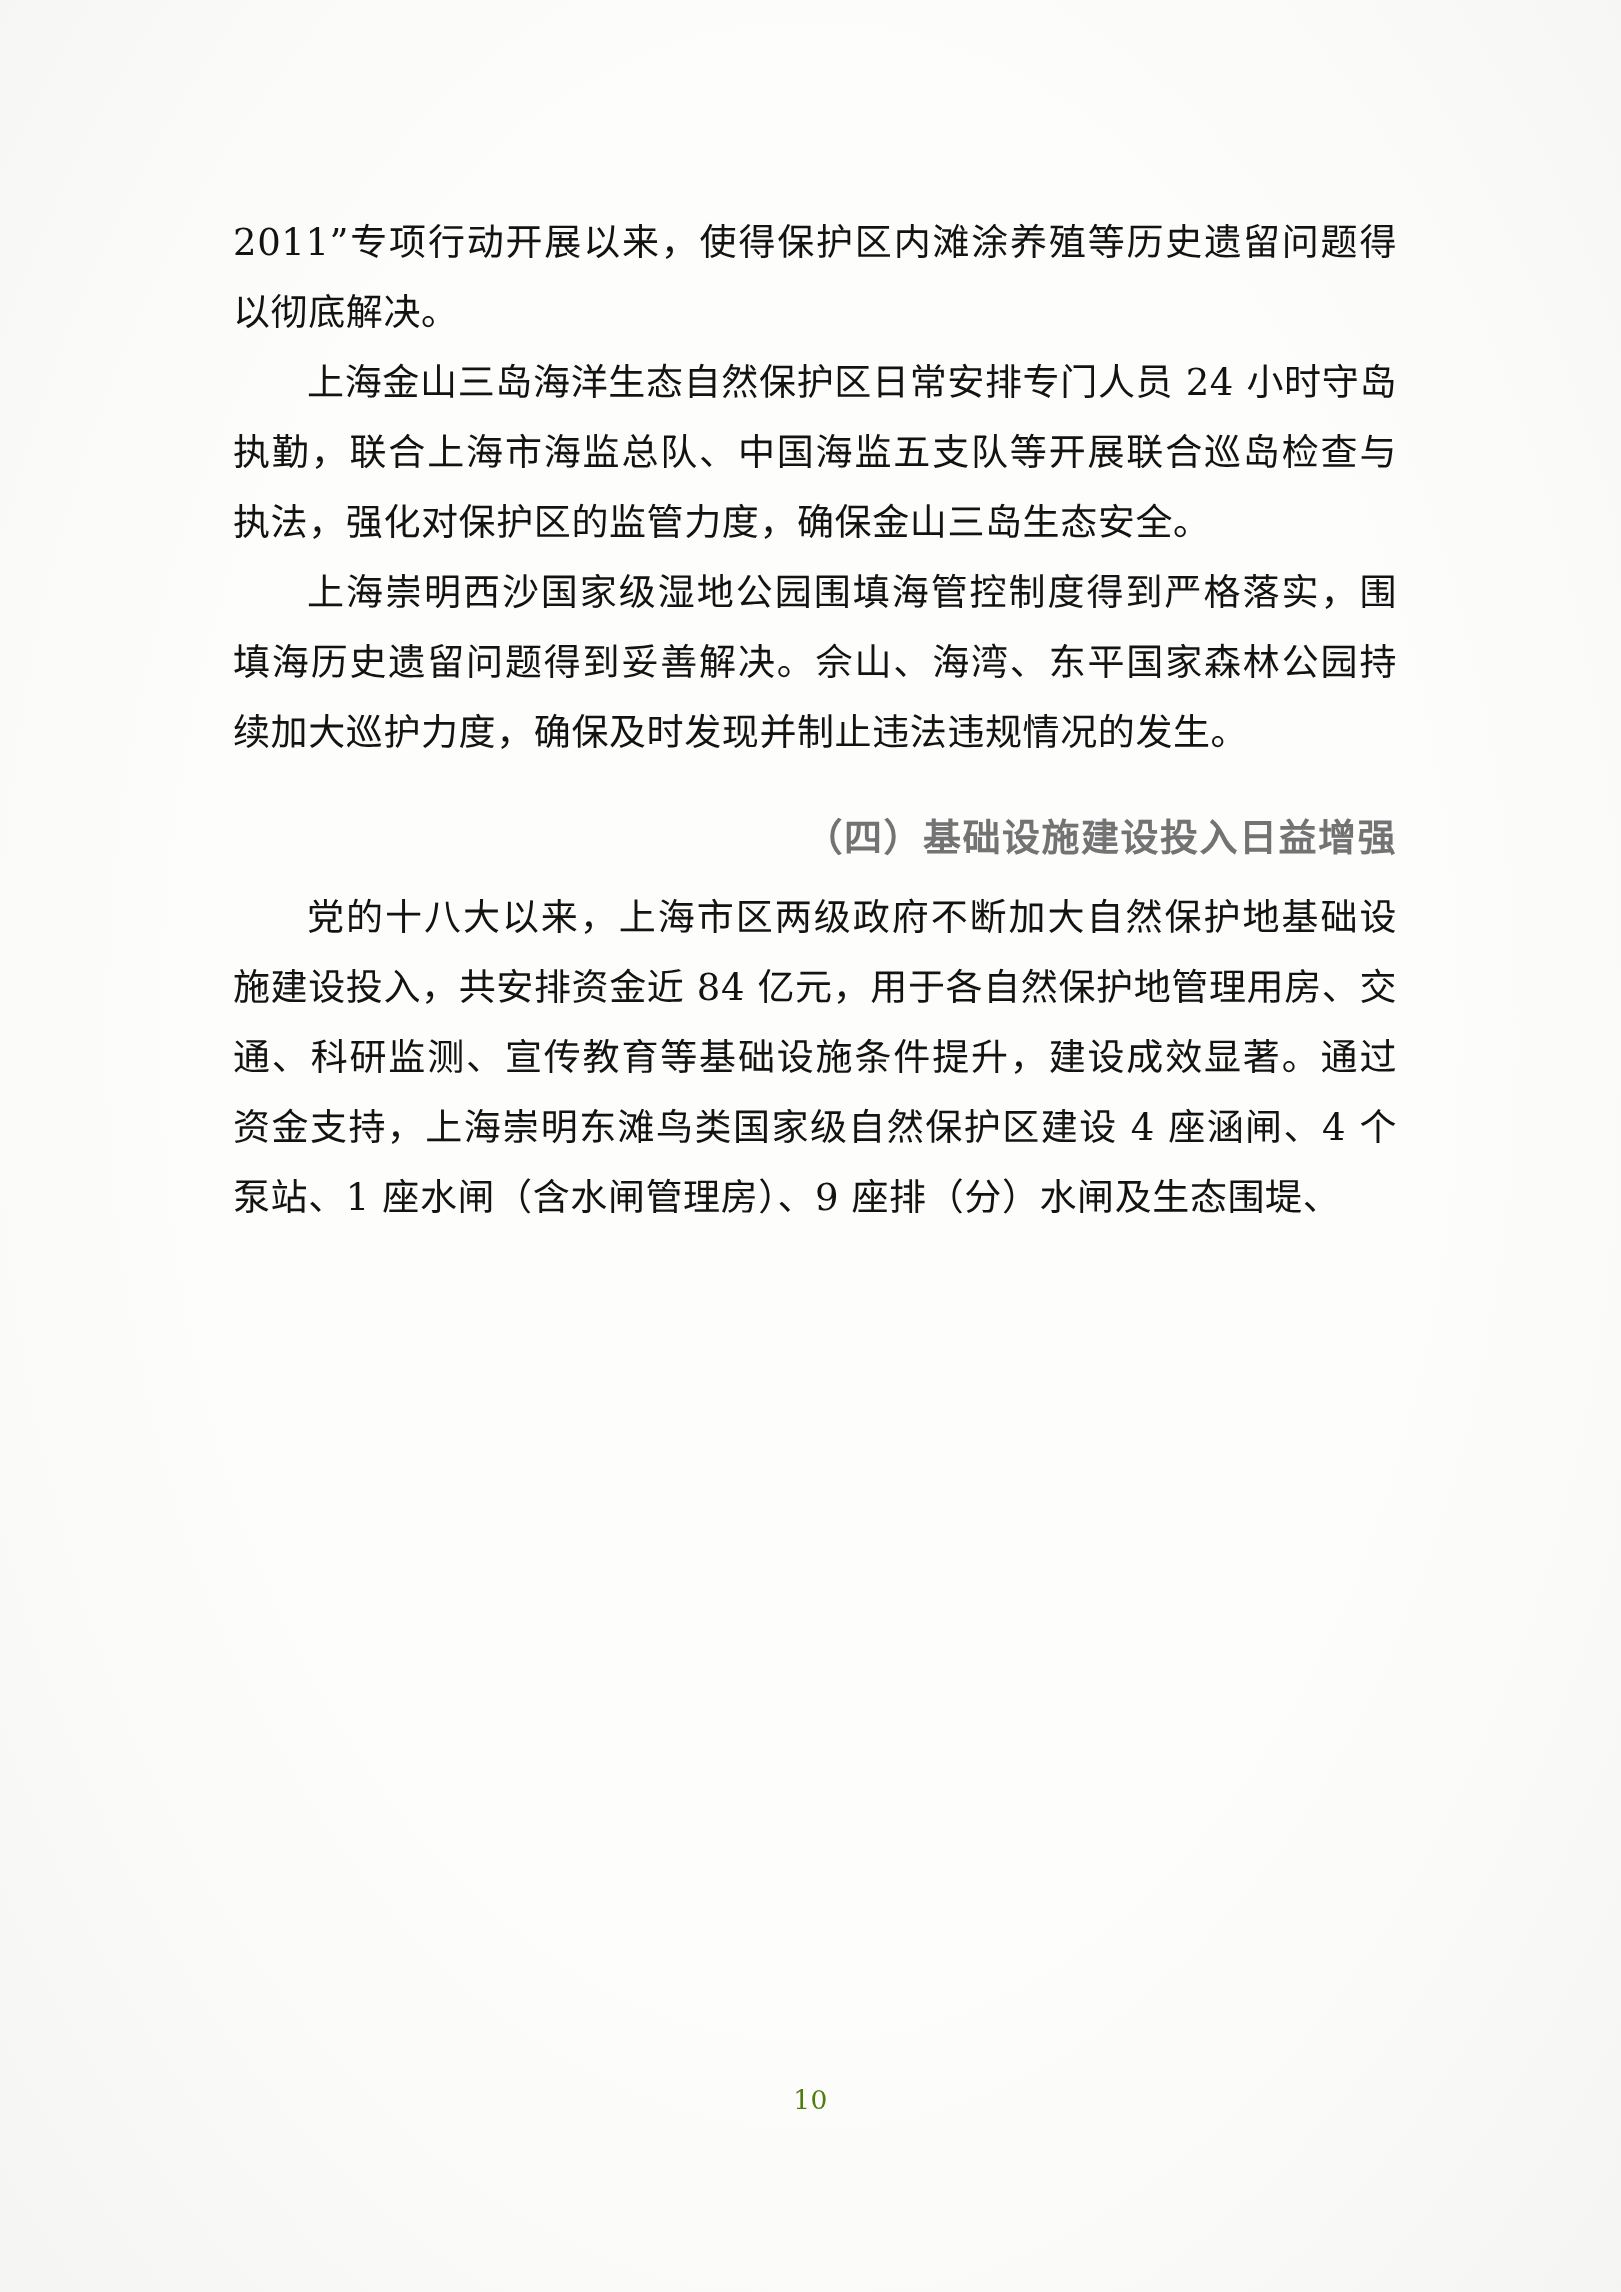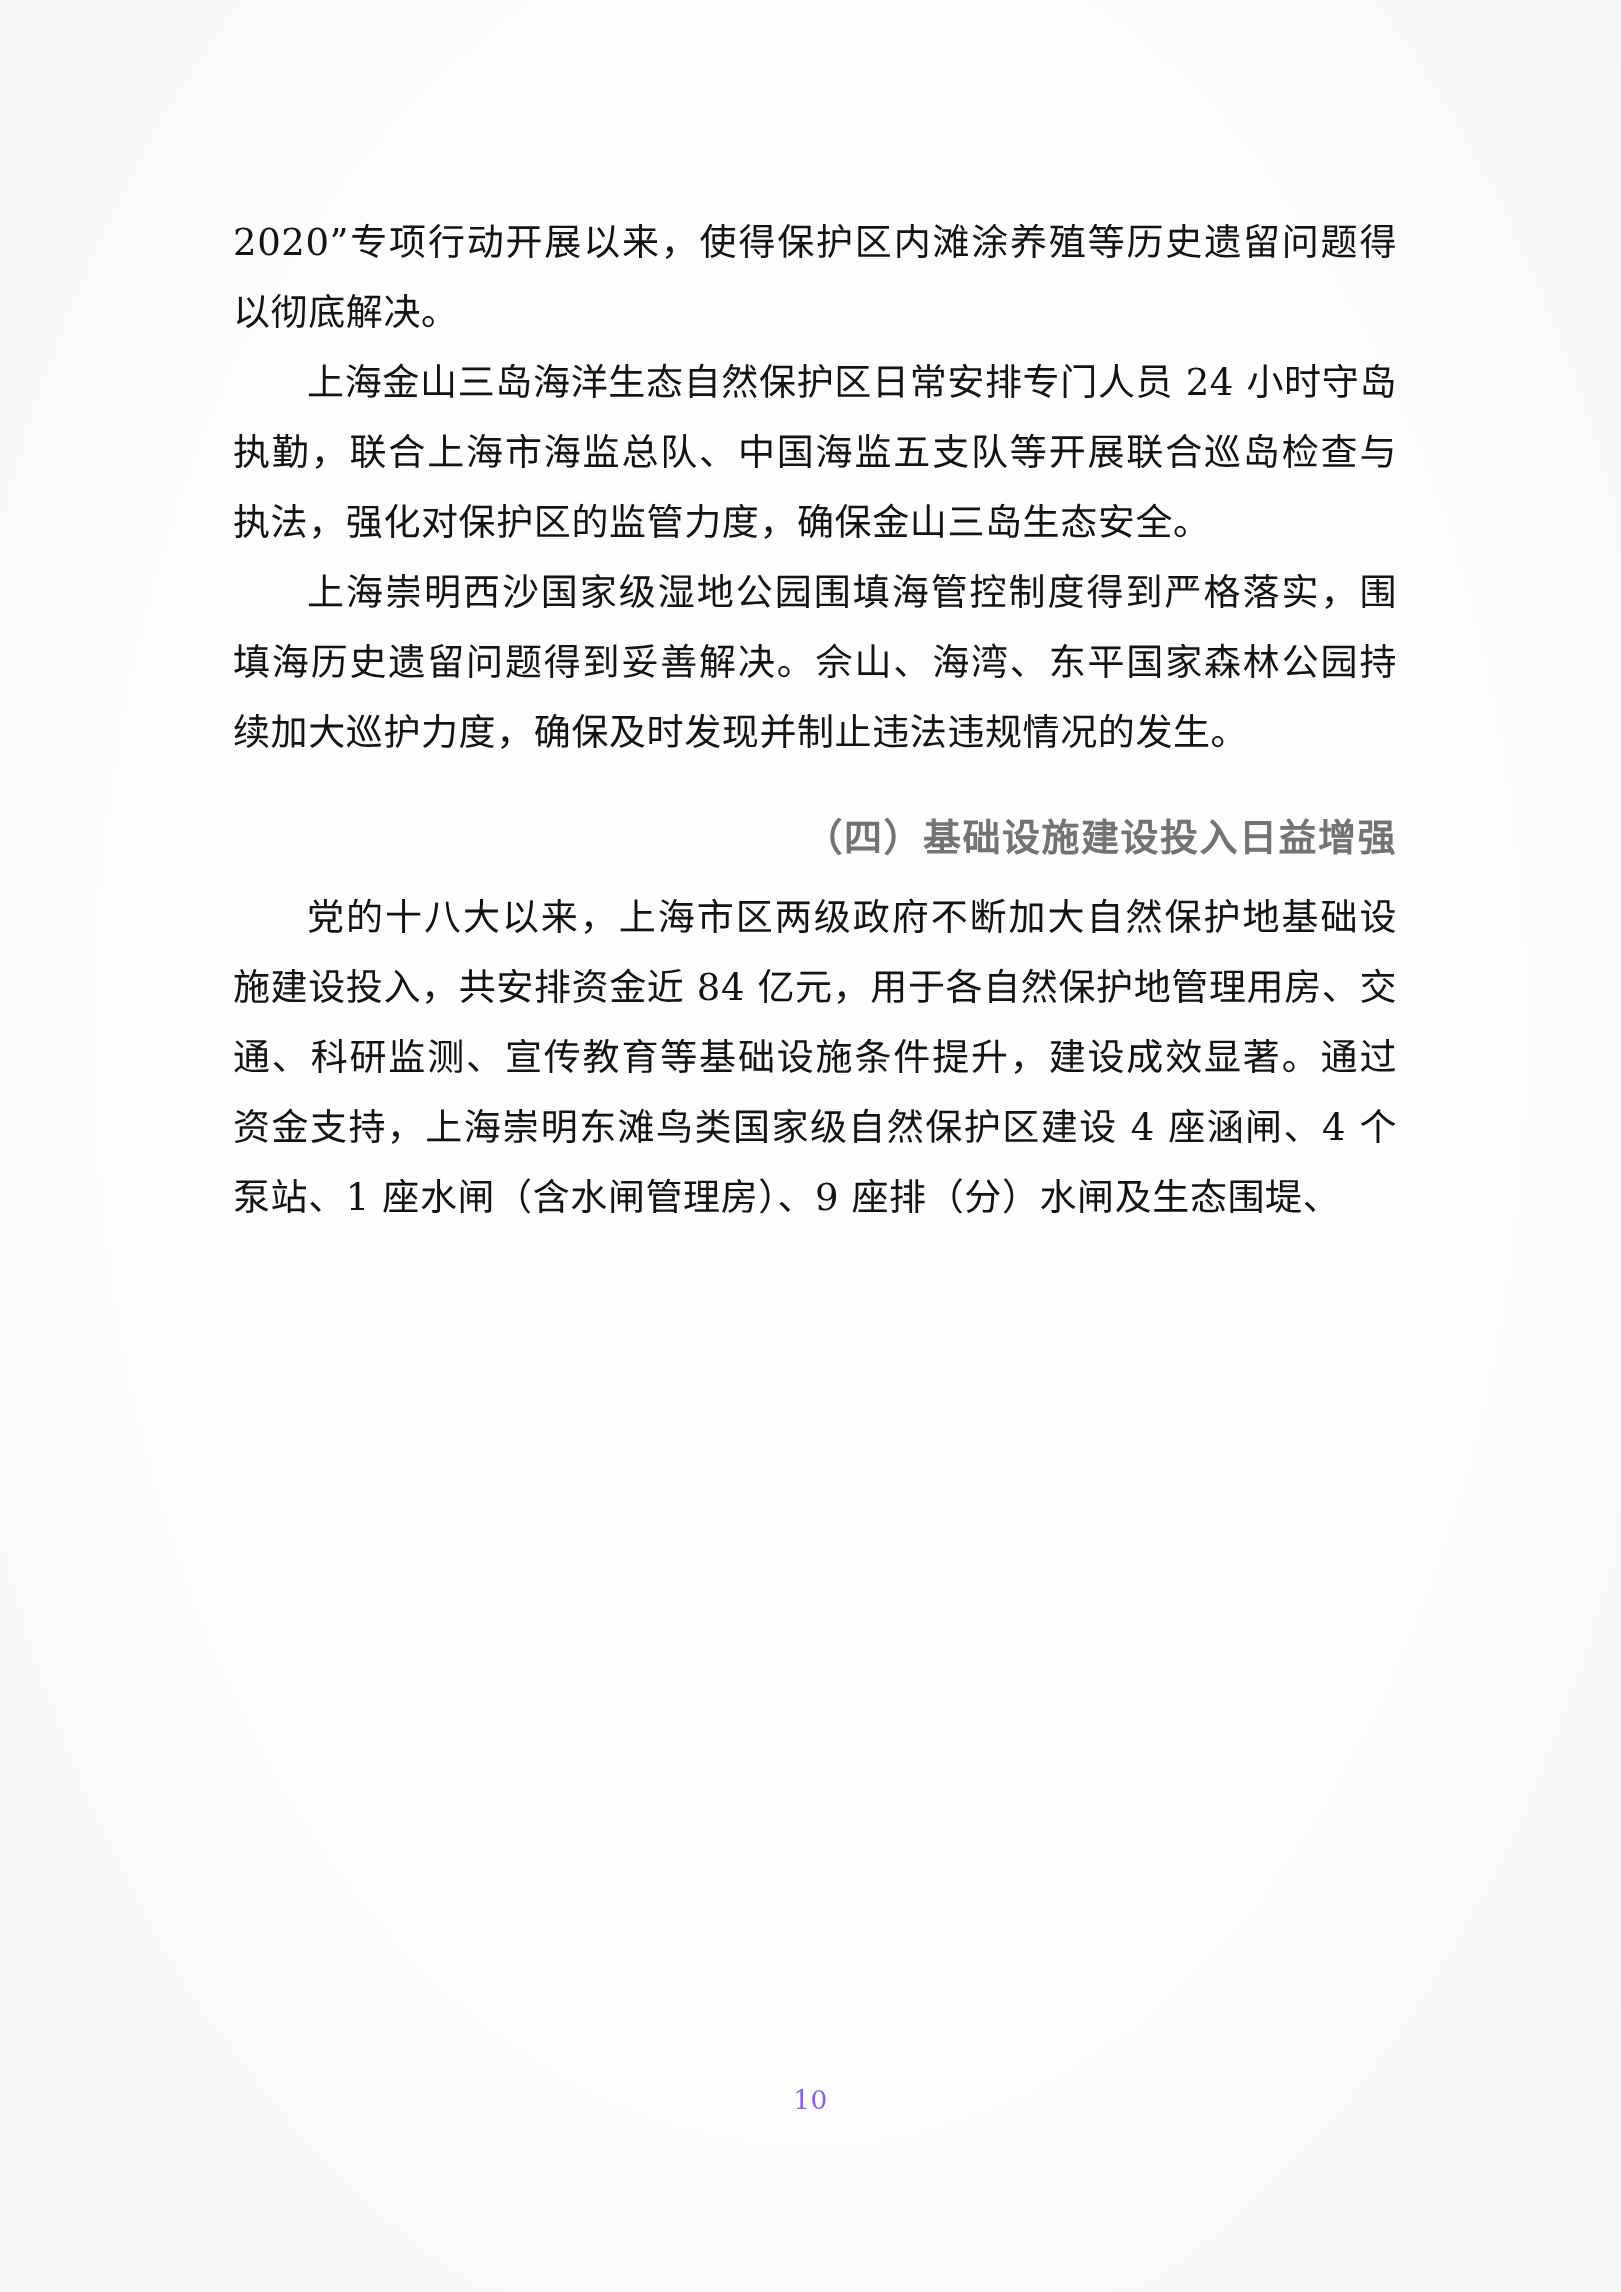--- a/index.html
+++ b/index.html
@@ -70,36 +70,36 @@
   }
 
   .page-number {
     position: absolute;
     left: 0;
     right: 0;
     top: 2084px;
     text-align: center;
     font-size: 26.5px;
     letter-spacing: 0.5px;
-    color: #8b5cf6;
+    color: #4d7c0f;
   }
 
   
   .text-column p, .text-column h2 {
     text-rendering: optimizeLegibility;
   }
 </style>
 </head>
 <body>
 
 <div class="page">
 
   <div class="text-column">
 
-    <p class="body-par no-indent">2020”专项行动开展以来，使得保护区内滩涂养殖等历史遗留问题得以彻底解决。</p>
+    <p class="body-par no-indent">2011”专项行动开展以来，使得保护区内滩涂养殖等历史遗留问题得以彻底解决。</p>
 
 
 
     <p class="body-par">上海金山三岛海洋生态自然保护区日常安排专门人员 24 小时守岛执勤，联合上海市海监总队、中国海监五支队等开展联合巡岛检查与执法，强化对保护区的监管力度，确保金山三岛生态安全。</p>
 
     <p class="body-par">上海崇明西沙国家级湿地公园围填海管控制度得到严格落实，围填海历史遗留问题得到妥善解决。佘山、海湾、东平国家森林公园持续加大巡护力度，确保及时发现并制止违法违规情况的发生。</p>
 
     <h2 class="section-heading">（四）基础设施建设投入日益增强</h2>
 
     <p class="body-par">党的十八大以来，上海市区两级政府不断加大自然保护地基础设施建设投入，共安排资金近 84 亿元，用于各自然保护地管理用房、交通、科研监测、宣传教育等基础设施条件提升，建设成效显著。通过资金支持，上海崇明东滩鸟类国家级自然保护区建设 4 座涵闸、4 个泵站、1 座水闸（含水闸管理房）、9 座排（分）水闸及生态围堤、</p>

